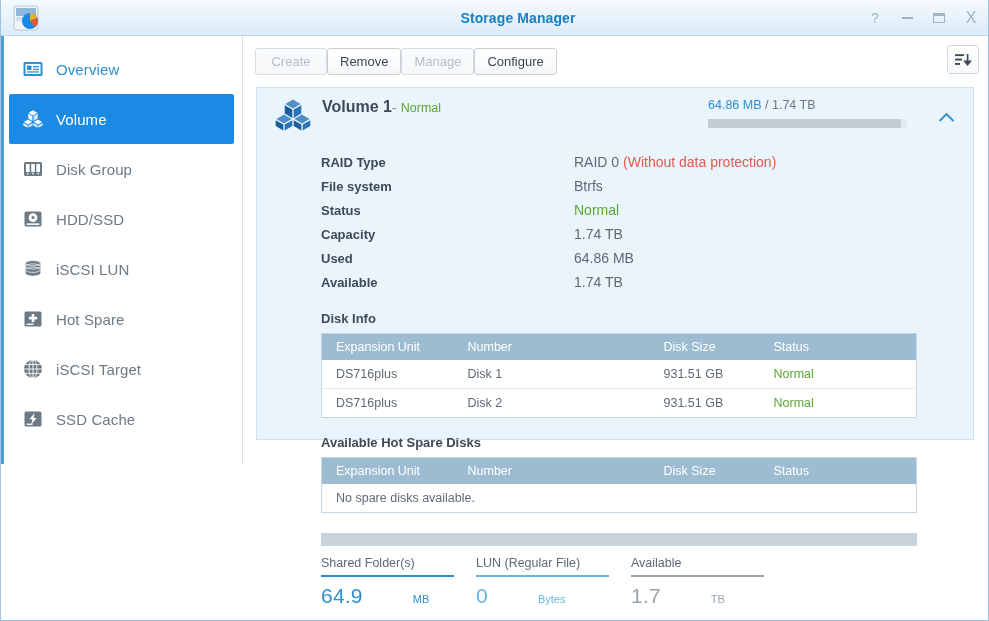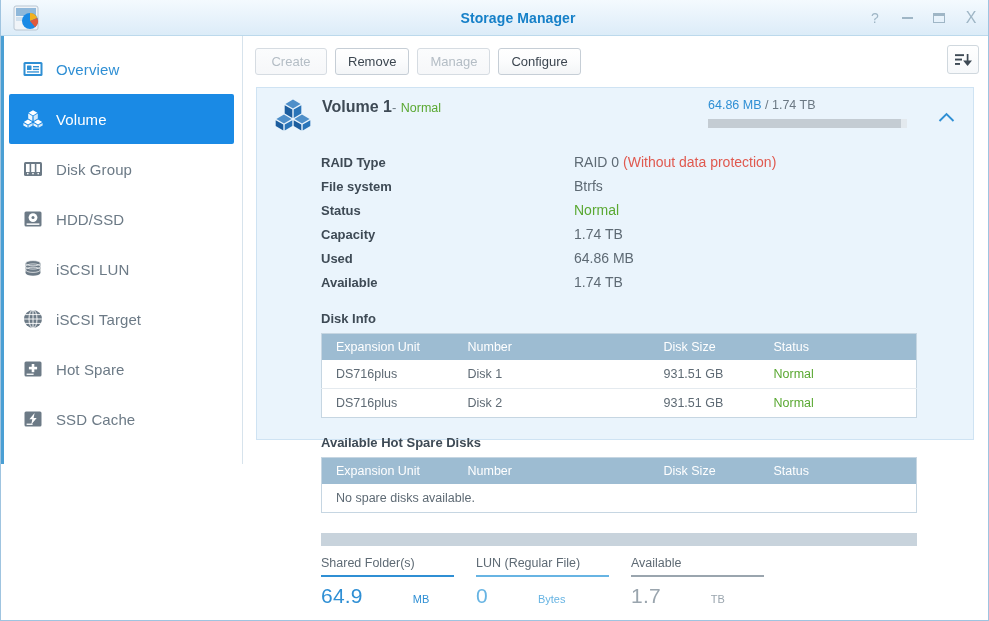--- a/index.html
+++ b/index.html
@@ -122,21 +122,21 @@
     display: flex;
     align-items: center;
     padding: 0 12px;
     margin-top: 7px;
     position: relative;
   }
   .tb-btn {
     height: 27px;
     min-width: 72px;
     padding: 0 12px;
-    margin-right: 8px;
+    margin-right: 0;
     background: linear-gradient(to bottom, #ffffff 0%, #fbfcfd 50%, #f3f5f7 100%);
     border: 1px solid #c6ced6;
     border-radius: 3px;
     font-family: "Liberation Sans", sans-serif;
     font-size: 13px;
     color: #3c4650;
     cursor: default;
   }
   .tb-btn.disabled {
     color: #b4bdc5;
@@ -405,43 +405,43 @@
             <ellipse cx="11" cy="8.5" rx="7.4" ry="2.6" fill="none" stroke="#ffffff" stroke-width="0.7"></ellipse>
             <ellipse cx="11" cy="11.8" rx="7.4" ry="2.6" fill="none" stroke="#ffffff" stroke-width="0.7"></ellipse>
           </svg>
         </span>
         <span class="nav-label">iSCSI LUN</span>
       </div>
 
       <div class="nav-item">
         <span class="nav-ico">
           <svg width="22" height="22" viewBox="0 0 22 22">
+            <rect x="2.5" y="3.5" width="17" height="15" rx="1.5" fill="#6c7a86"></rect>
+            <rect x="9.7" y="6" width="2.6" height="8.2" fill="#ffffff"></rect>
+            <rect x="6.9" y="8.8" width="8.2" height="2.6" fill="#ffffff"></rect>
+            <rect x="4.6" y="15.6" width="7" height="1.3" fill="#ffffff"></rect>
+          </svg>
+        </span>
+        <span class="nav-label">Hot Spare</span>
+      </div>
+
+      <div class="nav-item">
+        <span class="nav-ico">
+          <svg width="22" height="22" viewBox="0 0 22 22">
             <circle cx="11" cy="11" r="9" fill="#6c7a86"></circle>
             <g stroke="#ffffff" stroke-width="0.9" fill="none">
               <ellipse cx="11" cy="11" rx="4" ry="9"></ellipse>
               <line x1="2" y1="11" x2="20" y2="11"></line>
               <line x1="3.3" y1="6.6" x2="18.7" y2="6.6"></line>
               <line x1="3.3" y1="15.4" x2="18.7" y2="15.4"></line>
               <line x1="11" y1="2" x2="11" y2="20"></line>
             </g>
           </svg>
         </span>
         <span class="nav-label">iSCSI Target</span>
-      </div>
-
-      <div class="nav-item">
-        <span class="nav-ico">
-          <svg width="22" height="22" viewBox="0 0 22 22">
-            <rect x="2.5" y="3.5" width="17" height="15" rx="1.5" fill="#6c7a86"></rect>
-            <rect x="9.7" y="6" width="2.6" height="8.2" fill="#ffffff"></rect>
-            <rect x="6.9" y="8.8" width="8.2" height="2.6" fill="#ffffff"></rect>
-            <rect x="4.6" y="15.6" width="7" height="1.3" fill="#ffffff"></rect>
-          </svg>
-        </span>
-        <span class="nav-label">Hot Spare</span>
       </div>
 
       <div class="nav-item">
         <span class="nav-ico">
           <svg width="22" height="22" viewBox="0 0 22 22">
             <rect x="2.5" y="3.5" width="17" height="15" rx="1.5" fill="#6c7a86"></rect>
             <path d="M12.6 5 L7.4 11.2 H10.3 L9.3 16.4 L14.7 9.9 H11.6 Z" fill="#ffffff"></path>
             <rect x="4.6" y="15.6" width="6" height="1.3" fill="#ffffff"></rect>
           </svg>
         </span>

